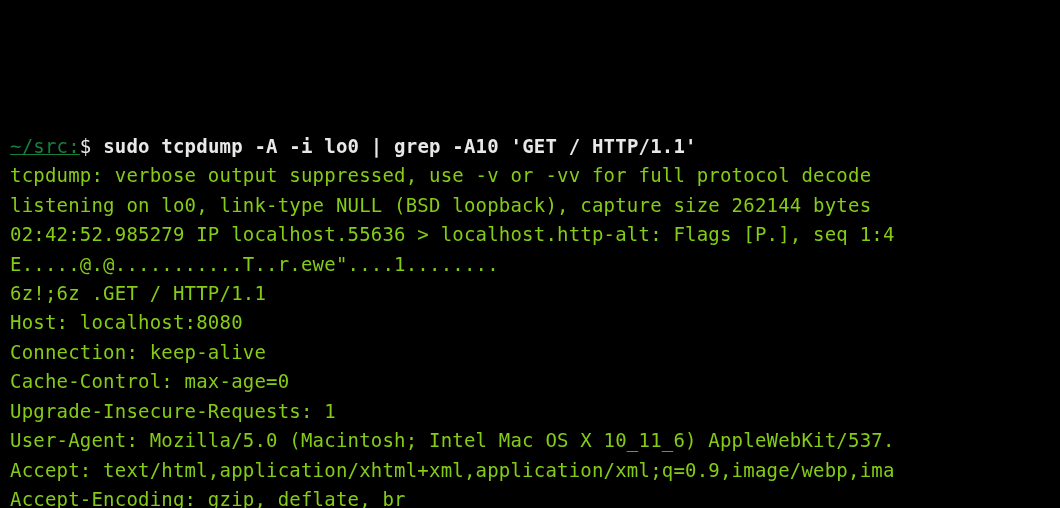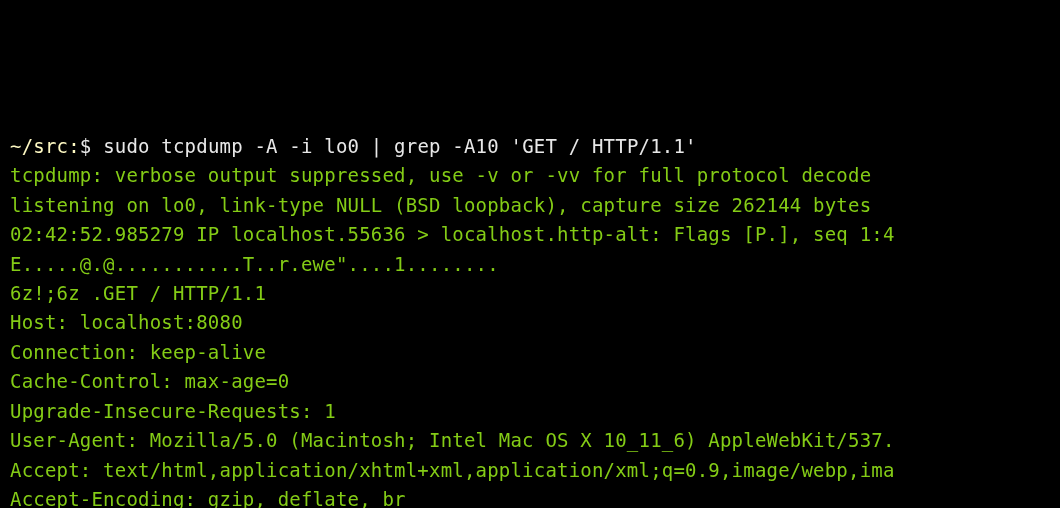--- a/index.html
+++ b/index.html
@@ -13,27 +13,29 @@
       font-size: 19px;
       line-height: 1.55;
       padding: 14px 10px;
       width: 1060px;
       height: 508px;
       overflow: hidden;
       white-space: pre;
       letter-spacing: 0.2px;
     }
     .prompt-path {
-      color: #fef9c3;
+      color: #15803d;
+      text-decoration: underline;
     }
     .prompt-dollar {
       color: #e8e8e8;
     }
     .cmd {
       color: #e8e8e8;
+      font-weight: bold;
     }
     .out {
       color: #84cc16;
     }
     .line {
       display: block;
       white-space: pre;
     }
     .terminal {
       width: 100%;

